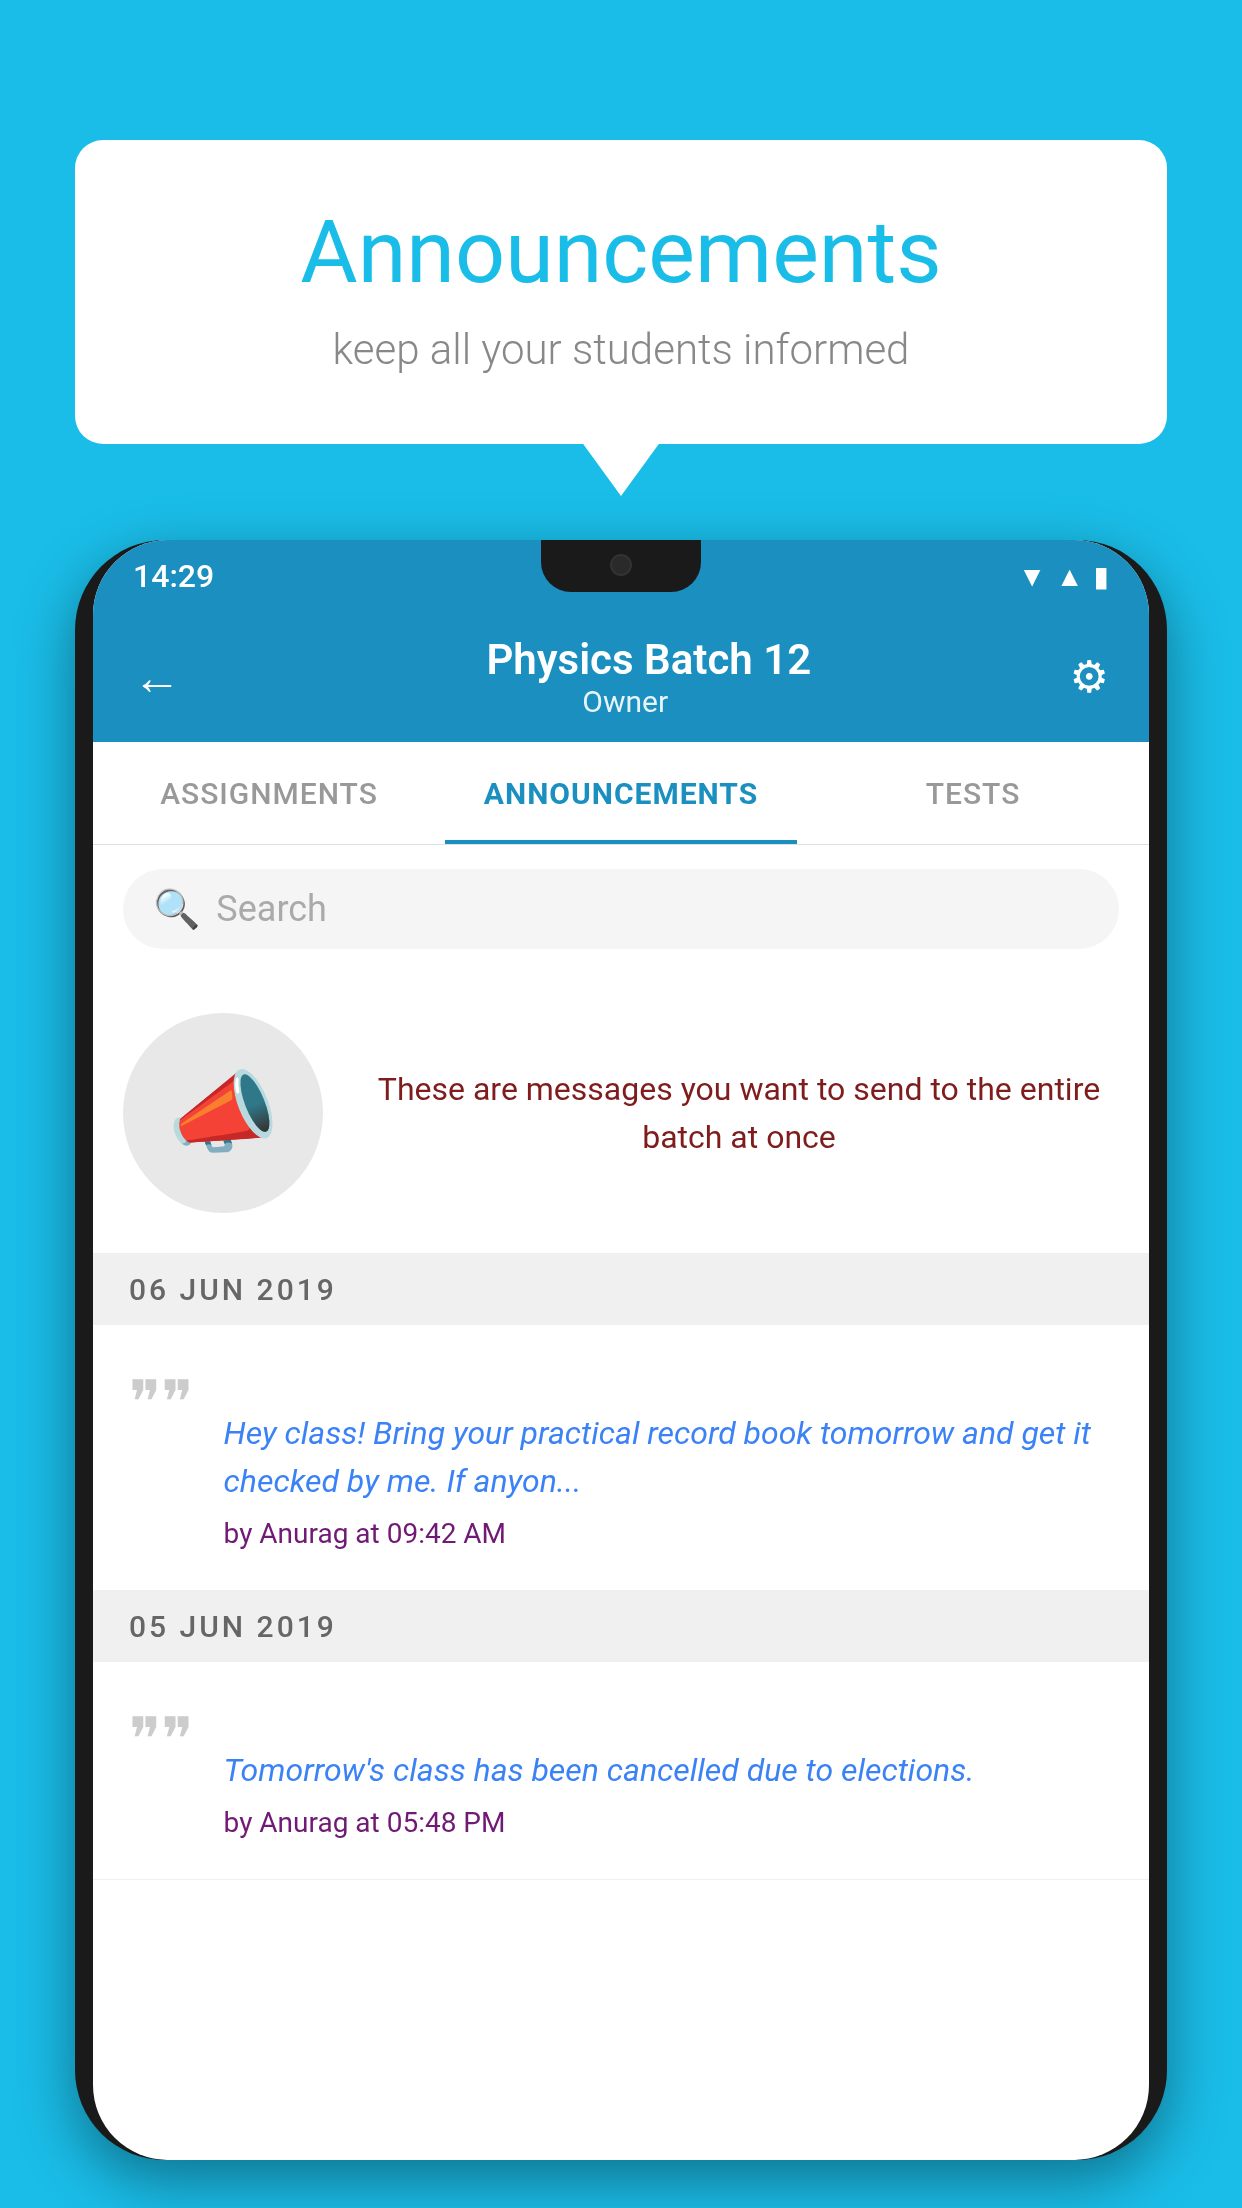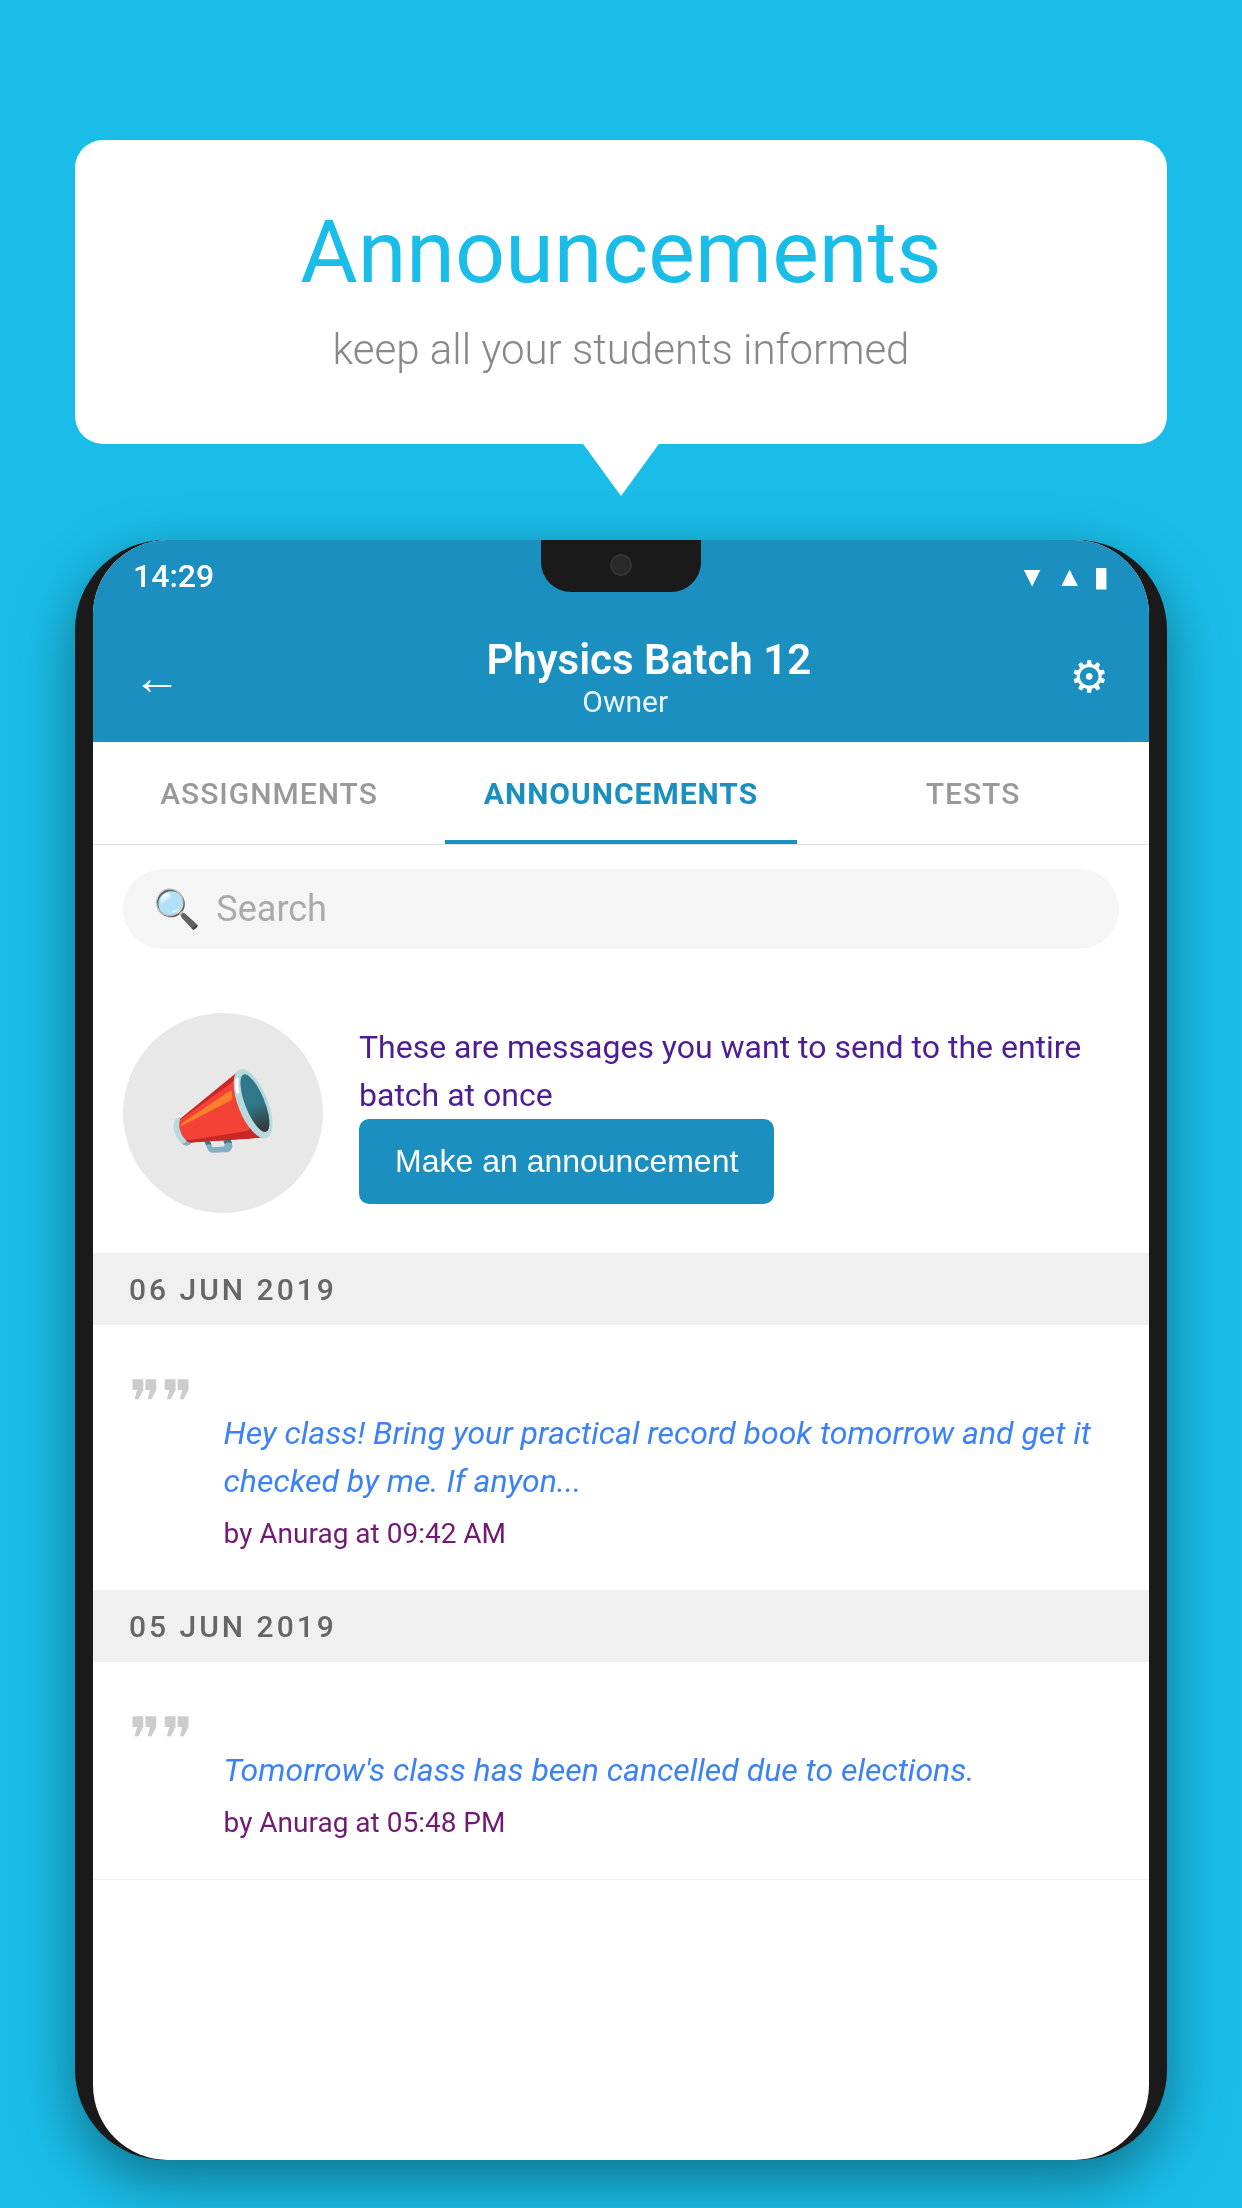--- a/index.html
+++ b/index.html
@@ -262,23 +262,24 @@
     .megaphone-icon {
       font-size: 90px;
       color: #555;
     }
 
     .promo-content {
       flex: 1;
     }
 
     .promo-text {
-      color: #4c1d95;
+      color: #7f1d1d;
       font-size: 32px;
       line-height: 1.5;
+      text-align: center;
     }
 
     .make-announcement-btn {
       background: #1A8FC0;
       color: white;
       border: none;
       border-radius: 10px;
       padding: 24px 36px;
       font-size: 32px;
       cursor: pointer;
@@ -386,21 +387,20 @@
           <span class="search-placeholder">Search</span>
         </div>
       </div>
 
       <div class="announcement-promo">
         <div class="promo-icon-circle">
           <span class="megaphone-icon">📣</span>
         </div>
         <div class="promo-content">
           <p class="promo-text">These are messages you want to send to the entire batch at once</p>
-          <button class="make-announcement-btn">Make an announcement</button>
         </div>
       </div>
 
       <div class="date-divider">06  JUN  2019</div>
 
       <div class="announcement-item">
         <span class="quote-icon">❞❞</span>
         <div class="announcement-content">
           <p class="announcement-text">Hey class! Bring your practical record book tomorrow and get it checked by me. If anyon...</p>
           <p class="announcement-author">by Anurag at 09:42 AM</p>

